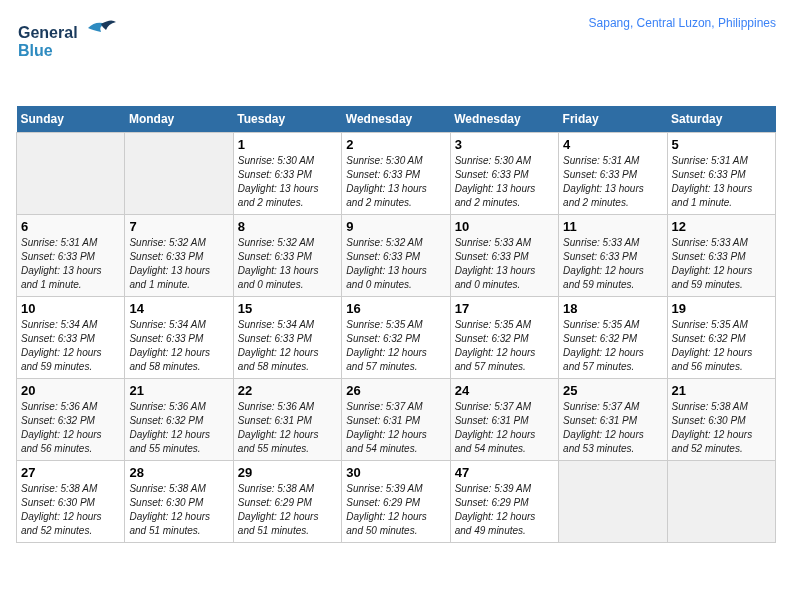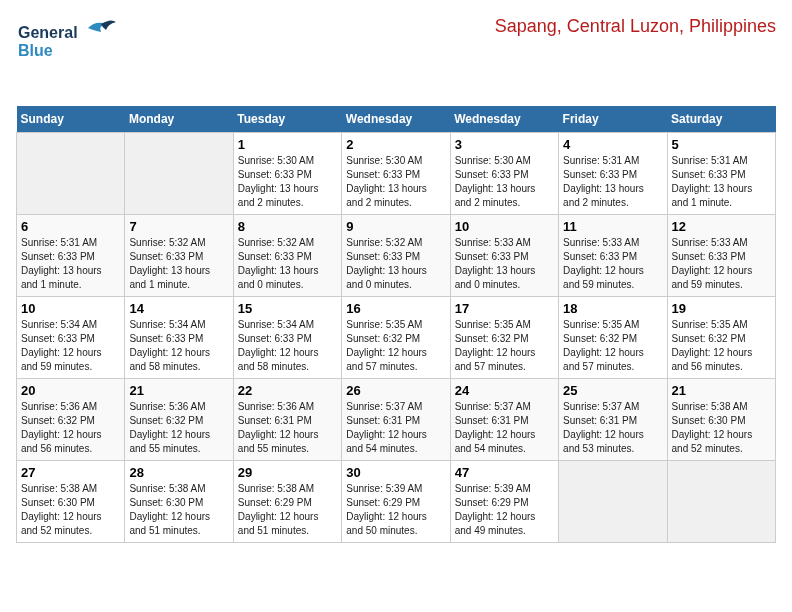--- a/index.html
+++ b/index.html
@@ -23,22 +23,22 @@
     }
     .title-block {
       text-align: right;
     }
     .month-title {
       font-size: 36px;
       font-weight: bold;
       color: #1a3a5c;
     }
     .location-title {
-      font-size: 18px;
-      color: #b91c1c;
+      font-size: 12px;
+      color: #3b82f6;
       text-align: right;
     }
     .calendar {
       width: 100%;
       border-collapse: collapse;
       font-size: 11px;
       margin-top: 40px;
     }
     .calendar th {
       background-color: #2e6da4;
@@ -62,20 +62,21 @@
     .day-number {
       font-weight: bold;
       font-size: 13px;
       display: block;
       margin-bottom: 2px;
     }
     .day-info {
       font-size: 10px;
       color: #222;
       line-height: 1.4;
+      font-style: italic;
     }
     .empty-cell {
       background: #f0f0f0 !important;
     }
   </style>
 </head>
 <body>
 
 <div class="header">
   <div class="logo">

